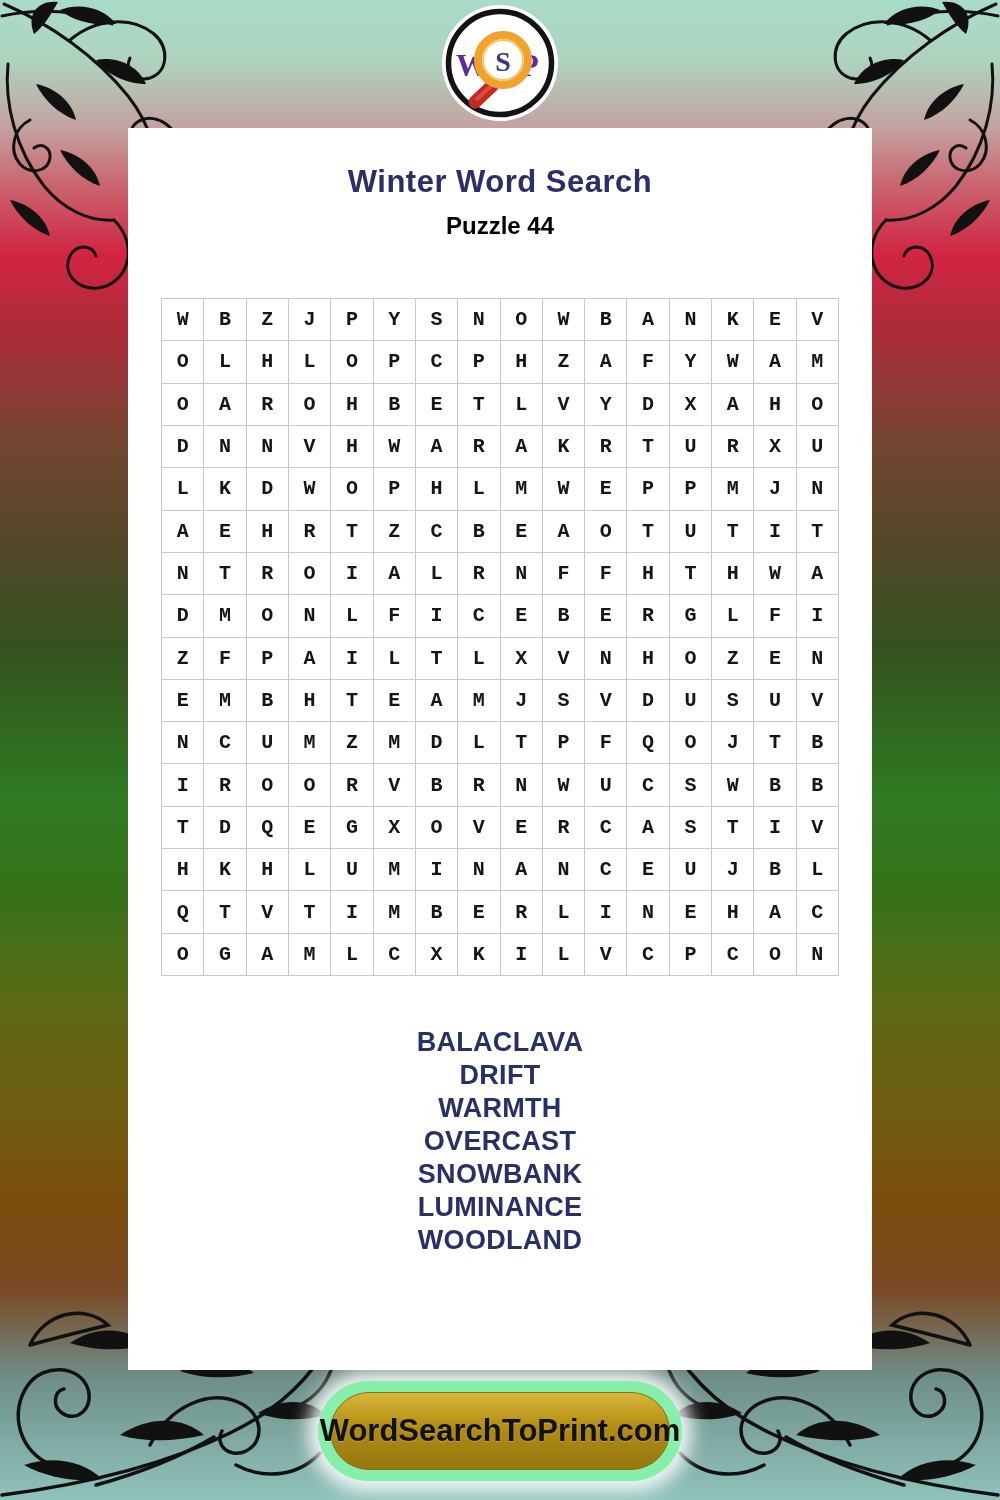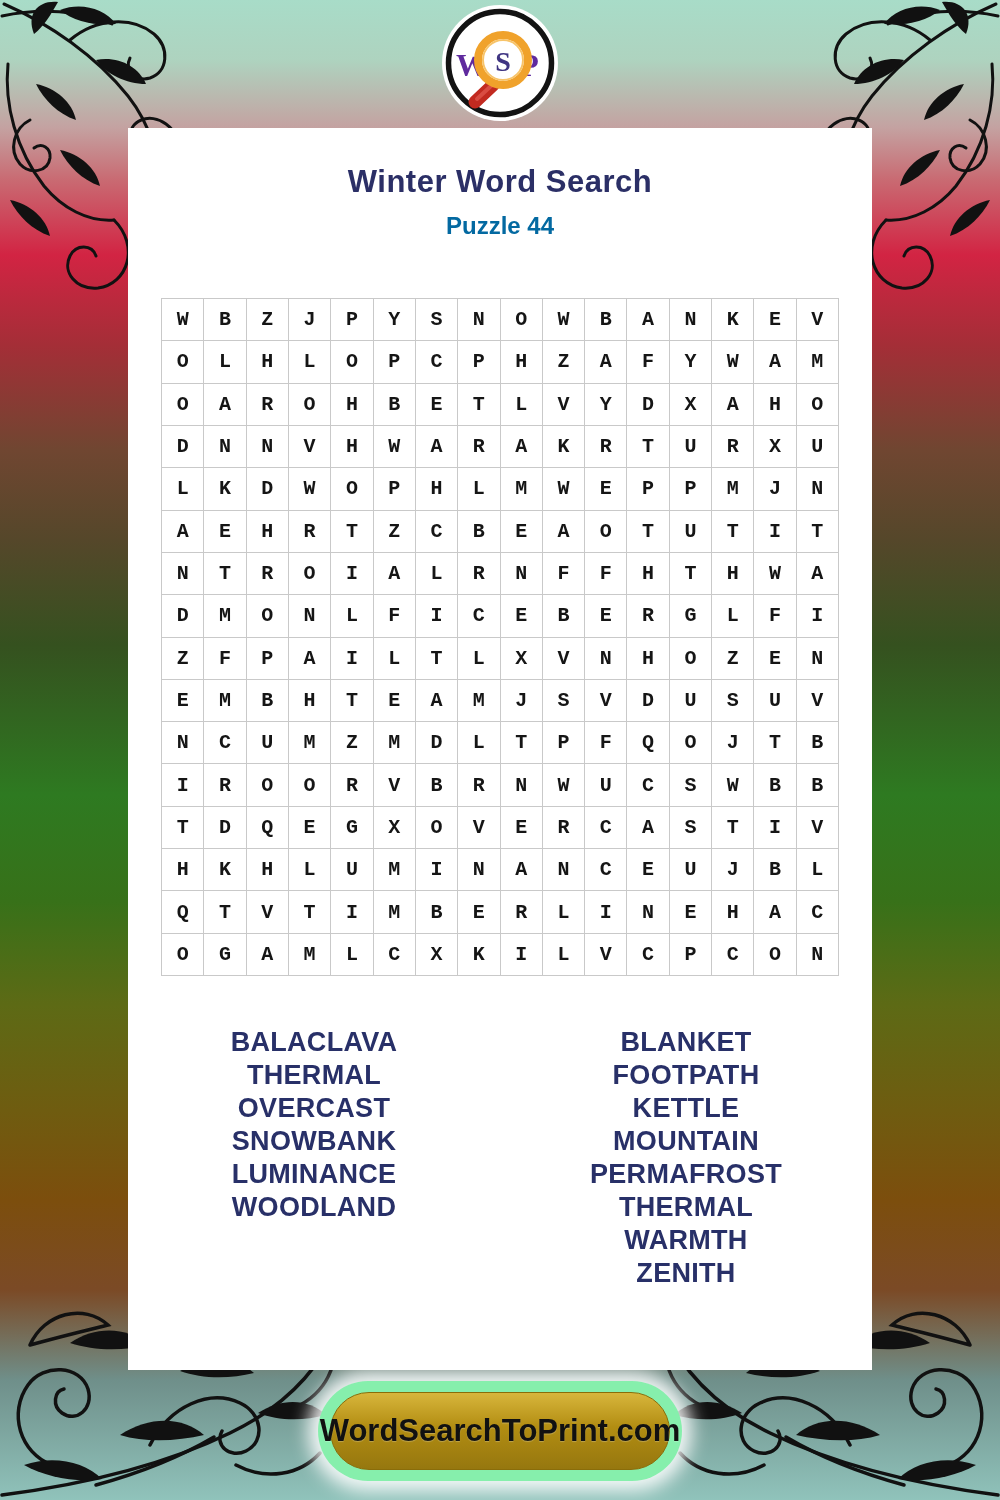--- a/index.html
+++ b/index.html
@@ -40,21 +40,21 @@
     padding-top:36px;
   }
   .title {
     margin:0; text-align:center;
     font-size:31px; font-weight:bold; letter-spacing:0.5px;
     color:#2b2f66;
   }
   .subtitle {
     margin:12px 0 0 0; text-align:center;
     font-size:24px; font-weight:bold;
-    color:#0369a1;
+    color:#000000;
   }
   .grid {
     width:678px; height:678px;
     margin:58px auto 0 auto;
     display:grid;
     grid-template-columns:repeat(16, 1fr);
     grid-auto-rows:1fr;
     gap:1px;
     background:#c9c9c9;
     border:1px solid #c9c9c9;
@@ -440,36 +440,27 @@
       <div class="cell">C</div>
       <div class="cell">P</div>
       <div class="cell">C</div>
       <div class="cell">O</div>
       <div class="cell">N</div>
     </div>
 
   <div class="word-lists">
     <div class="word-col">
         <div>BALACLAVA</div>
-        <div>THERMAL</div>
+        <div>DRIFT</div>
+        <div>WARMTH</div>
         <div>OVERCAST</div>
         <div>SNOWBANK</div>
         <div>LUMINANCE</div>
         <div>WOODLAND</div>
       </div>
-    <div class="word-col">
-        <div>BLANKET</div>
-        <div>FOOTPATH</div>
-        <div>KETTLE</div>
-        <div>MOUNTAIN</div>
-        <div>PERMAFROST</div>
-        <div>THERMAL</div>
-        <div>WARMTH</div>
-        <div>ZENITH</div>
-      </div>
   </div>
 </div>
 
 <div class="footer-glow">
   <div class="footer-button">
     <span>WordSearchToPrint.com</span>
   </div>
 </div>
 
 </body></html>

